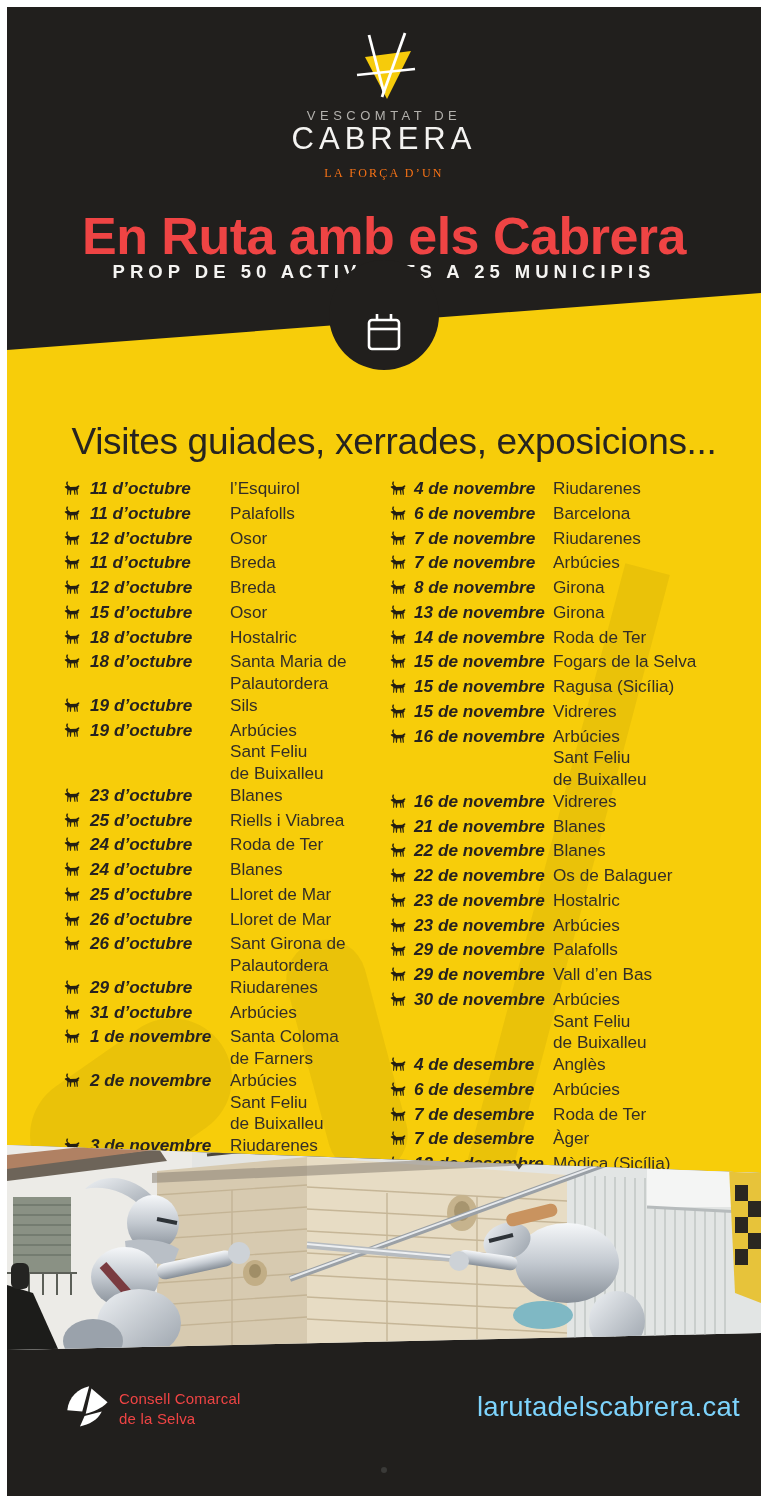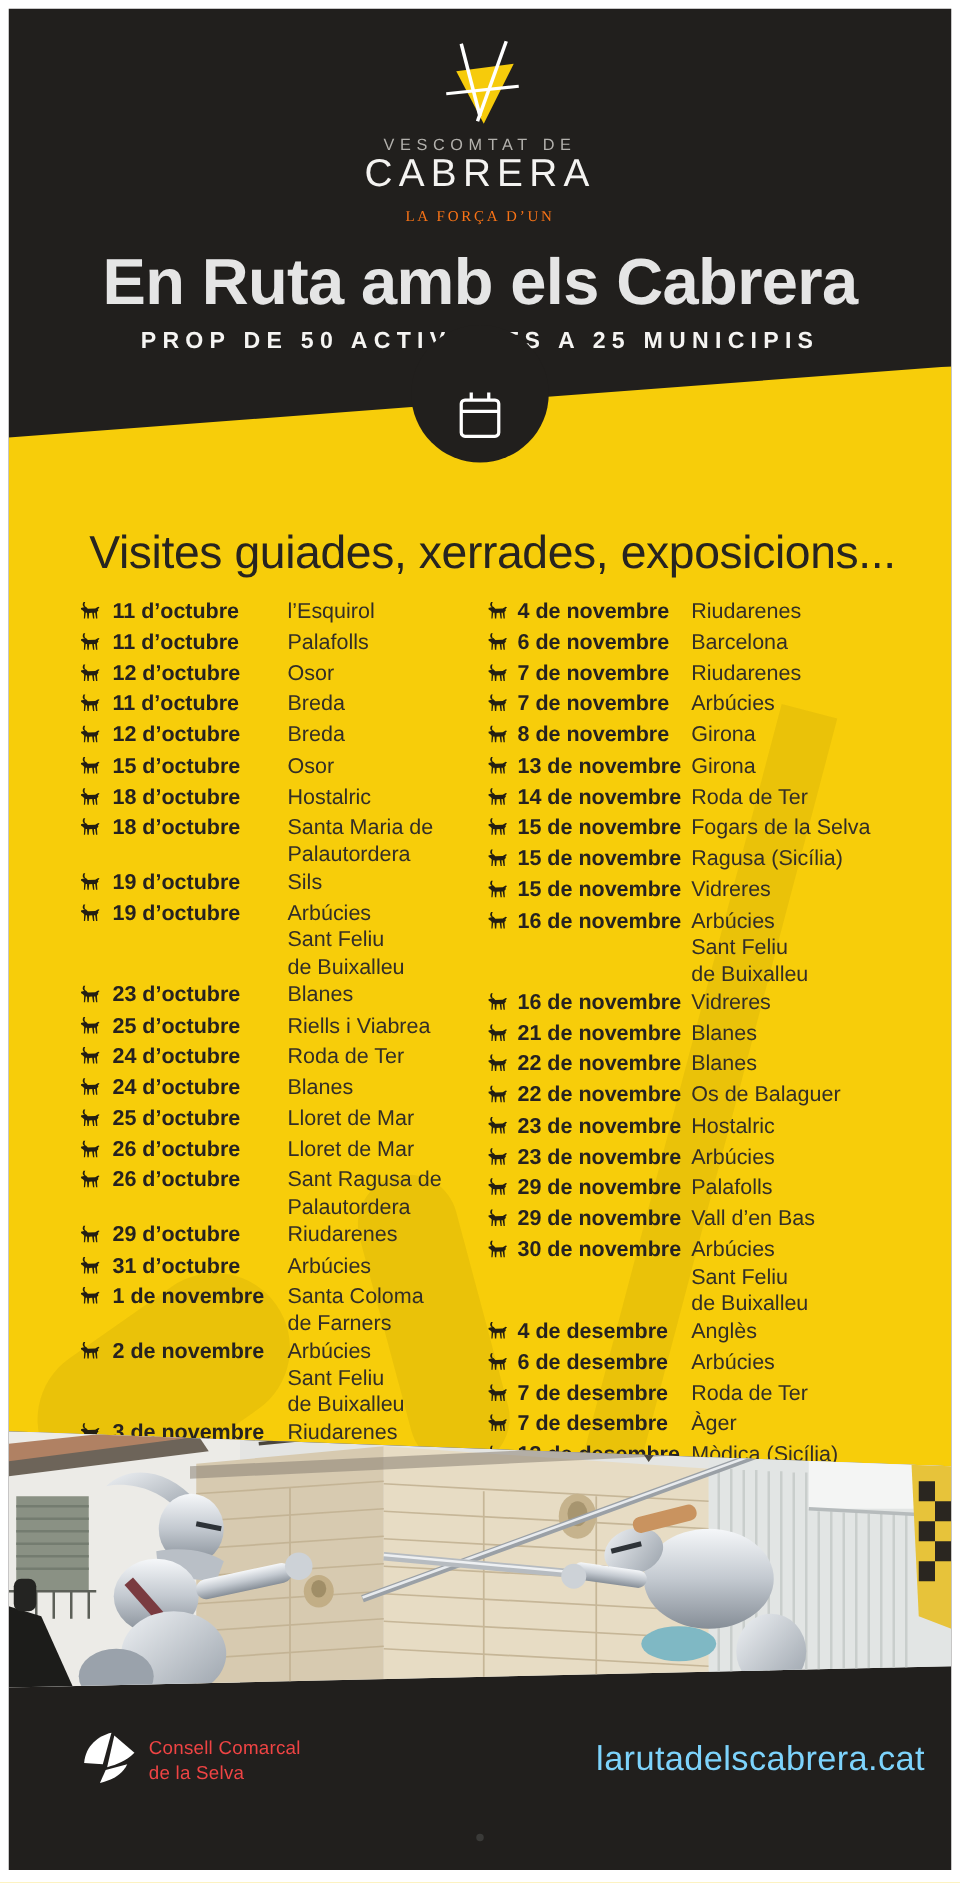--- a/index.html
+++ b/index.html
@@ -6,21 +6,21 @@
   body{width:768px;height:1506px;position:relative;font-family:"Liberation Sans",sans-serif;-webkit-font-smoothing:antialiased;}
   .frame{position:absolute;left:7px;top:7px;width:754px;height:1489px;background:#211f1d;overflow:hidden;}
 
   
   .hdr-item{position:absolute;left:0;width:100%;text-align:center;color:#fff;}
   .logo-mark{position:absolute;left:50%;top:24px;transform:translateX(-50%);}
   .ves{top:101px;font-size:13px;letter-spacing:4.5px;color:#b3b1ad;font-weight:400;}
   .cab{top:114px;font-size:31px;line-height:36px;letter-spacing:5px;color:#f4f3f1;font-weight:400;}
   .tagline{font-family:"Liberation Serif",serif;font-size:12px;letter-spacing:2.2px;color:#f97316;}
   .tag1{top:159px;} .tag2{top:174px;}
-  .title{top:189px;font-size:52px;line-height:60px;font-weight:800;letter-spacing:-0.5px;color:#e5e5e5;}
+  .title{top:199px;font-size:52px;line-height:60px;font-weight:800;letter-spacing:-0.5px;color:#ef4444;}
   .subtitle{top:253px;font-size:18.5px;line-height:24px;font-weight:700;letter-spacing:5px;color:#f5f4f2;}
 
   
   .yellow{position:absolute;left:0;top:286px;width:754px;height:880px;background:#f7cd0a;
           clip-path:polygon(0 57px,100% 0,100% 100%,0 calc(100% - 28px));overflow:hidden;}
   .wm{position:absolute;background:rgba(40,30,0,0.06);}
   .wm-stripe{left:502px;top:261px;width:46px;height:905px;transform:rotate(14.8deg);}
   .wm-arc1{left:300px;top:644px;width:80px;height:240px;transform:rotate(-15deg);border-radius:40px;}
   .wm-arc2{left:14px;top:754px;width:220px;height:120px;transform:rotate(-35deg);border-radius:60px;}
   .section-heading{position:absolute;left:0;top:118px;width:100%;text-align:center;
@@ -30,21 +30,21 @@
   .bulge svg{position:absolute;left:37px;top:52px;}
 
   
   .cols{position:absolute;left:0;top:471px;width:754px;}
   .col{position:absolute;top:0;}
   .col-left{left:55px;width:322px;}
   .col-right{left:381px;width:370px;}
   .event{display:flex;align-items:flex-start;line-height:21.75px;font-size:17.2px;color:#332e27;}
   .goat{flex:0 0 20px;width:20px;margin-right:8px;padding-top:3px;color:#241f12;}
   .col-right .goat{margin-right:6px;}
-  .date{flex:0 0 140px;font-weight:700;color:#262220;}
+  .date{flex:0 0 140px;font-weight:700;color:#262220;font-style:italic;}
   .col-right .date{flex-basis:139px;}
   .loc div{line-height:21.75px;}
 
   
   .photo{position:absolute;left:0;top:1138px;width:754px;height:206px;}
   .photo svg{display:block;}
 
   
   .consell-logo{position:absolute;left:58px;top:1378px;}
   .org{position:absolute;left:112px;top:1382px;color:#ef4444;font-size:15px;line-height:19.5px;letter-spacing:0.2px;}
@@ -299,21 +299,21 @@
 
   <div class="event">
     <span class="goat">
       <svg width="19" height="16" viewBox="0 0 22 18">
         <path fill="currentColor" d="M5.6,0.4 C4.4,2.2 4.5,4.2 6.3,5.4 L7.6,5.3 C6.2,3.9 6.2,2 7.2,0.5 Z"></path>
         <path fill="currentColor" d="M3.2,6.1 L7.8,4.9 L9.6,6.6 L16.4,6.5 L19.2,4.8 L20.4,5.4 L18.9,7.2 L19.4,8.0 L18.0,9.6 L18.4,15.6 L17.2,15.6 L16.4,10.4 L15.2,10.4 L15.6,15.6 L14.4,15.6 L13.6,10.5 L10.8,10.6 L10.4,15.6 L9.2,15.6 L8.8,10.4 L7.6,10.4 L7.0,15.6 L5.9,15.6 L6.2,9.6 L5.0,8.2 L3.4,7.4 Z"></path>
       </svg>
     </span>
     <span class="date">26 d’octubre</span>
     <span class="loc">
-            <div>Sant Ragusa de</div>
+            <div>Sant Girona de</div>
             <div>Palautordera</div>
           </span>
   </div>
 
   <div class="event">
     <span class="goat">
       <svg width="19" height="16" viewBox="0 0 22 18">
         <path fill="currentColor" d="M5.6,0.4 C4.4,2.2 4.5,4.2 6.3,5.4 L7.6,5.3 C6.2,3.9 6.2,2 7.2,0.5 Z"></path>
         <path fill="currentColor" d="M3.2,6.1 L7.8,4.9 L9.6,6.6 L16.4,6.5 L19.2,4.8 L20.4,5.4 L18.9,7.2 L19.4,8.0 L18.0,9.6 L18.4,15.6 L17.2,15.6 L16.4,10.4 L15.2,10.4 L15.6,15.6 L14.4,15.6 L13.6,10.5 L10.8,10.6 L10.4,15.6 L9.2,15.6 L8.8,10.4 L7.6,10.4 L7.0,15.6 L5.9,15.6 L6.2,9.6 L5.0,8.2 L3.4,7.4 Z"></path>
       </svg>

